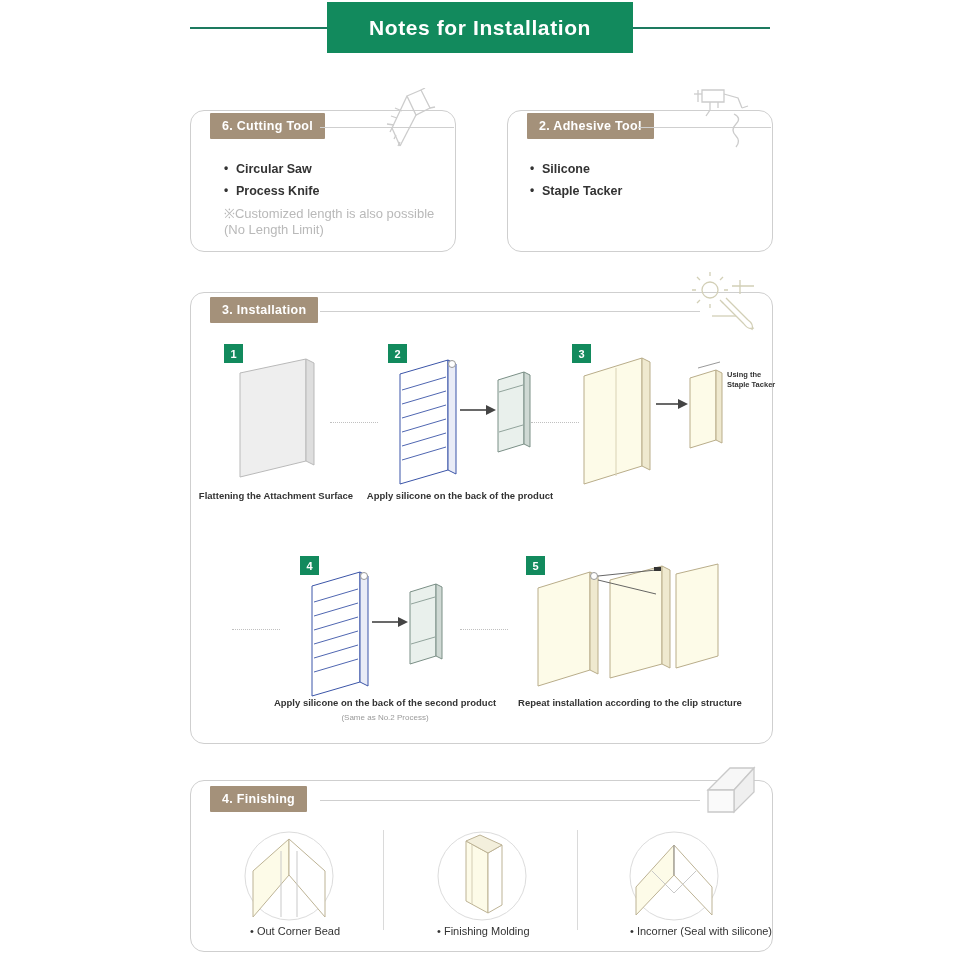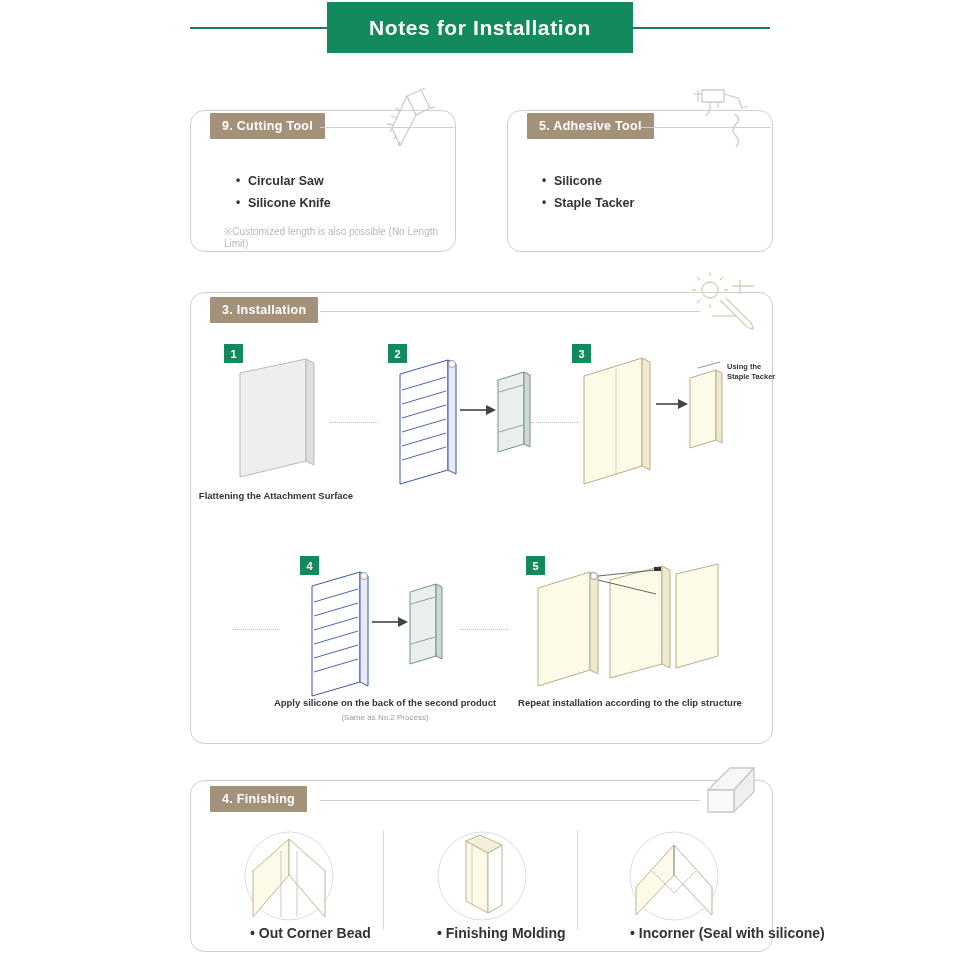--- a/index.html
+++ b/index.html
@@ -29,101 +29,101 @@
     position:absolute;border:1px solid #cfcfcf;border-radius:14px;background:#fff;
   }
   .sect-title{
     position:absolute;background:#a4917a;color:#ffffff;
     font-size:12.5px;font-weight:bold;letter-spacing:.3px;
     padding:6px 12px 6px 12px;border-radius:1px;
   }
   .panel-rule{position:absolute;height:1px;background:#cfcfcf;}
 
   
-  ul.blist{margin:12px;padding:0;list-style:none;}
+  ul.blist{margin:0;padding:0;list-style:none;}
   ul.blist li{
     font-size:12.5px;font-weight:bold;color:#333;line-height:18px;margin-bottom:4px;
     position:relative;padding-left:12px;
   }
   ul.blist li:before{
     content:"•";position:absolute;left:0;top:-1px;color:#333;font-size:12px;
   }
   .note-small{
-    font-size:10px;color:#b9b9b9;margin-top:4px;letter-spacing:0;
+    font-size:13px;color:#b9b9b9;margin-top:4px;letter-spacing:0;
   }
 
   
   .stepnum{
     position:absolute;width:19px;height:19px;background:#128a5d;color:#fff;
     font-size:11px;font-weight:bold;display:flex;align-items:center;justify-content:center;
   }
   .caption{
     position:absolute;font-size:9.5px;font-weight:bold;color:#333;text-align:center;
     line-height:13px;white-space:nowrap;
   }
   .subcap{
     position:absolute;font-size:8px;color:#9a9a9a;text-align:center;line-height:11px;
     white-space:nowrap;
   }
   .dots{
     position:absolute;height:1px;border-top:1px dotted #c0c0c0;
   }
   .tinylabel{
     position:absolute;font-size:7.5px;font-weight:bold;color:#333;line-height:10px;
-    text-align:left;white-space:nowrap;
+    text-align:left;white-space:nowrap;margin-top:8px;
   }
   .fin-cap{
-    position:absolute;font-size:14px;font-weight:bold;color:#333;white-space:nowrap;
+    position:absolute;font-size:11px;font-weight:normal;color:#333;white-space:nowrap;
   }
   .fin-cap:before{content:"• ";color:#333;}
   svg{display:block;}
   .abs{position:absolute;}
 </style>
 </head>
 <body>
 
 <div class="page">
 
   <div class="header-wrap">
     <div class="header-rule"></div>
     <div class="header-badge">
       <span>Notes for Installation</span>
     </div>
   </div>
 
   <div class="panel" style="left:190px;top:110px;width:264px;height:140px;">
   </div>
-  <div class="sect-title" style="left:210px;top:113px;">9. Cutting Tool</div>
+  <div class="sect-title" style="left:210px;top:113px;">6. Cutting Tool</div>
   <div class="panel-rule" style="left:320px;top:127px;width:134px;"></div>
 
   <div class="abs" style="left:373px;top:88px;width:70px;height:66px;">
     <svg width="70" height="66" viewBox="0 0 70 66">
       <g stroke="#cccccc" stroke-width="1.3" fill="none">
         <path d="M34 8 L48 2 L57 20 L43 27 Z"></path>
         <path d="M43 27 L27 58"></path>
         <path d="M34 8 L19 40"></path>
         <path d="M19 40 L27 58"></path>
         <path d="M19 40 L17 44 M23 47 L21 51 M27 54 L25 58"></path>
         <path d="M48 2 L52 0"></path>
         <path d="M57 20 L62 19"></path>
         <path d="M24 30 L18 28 M29 23 L22 20 M21 37 L14 36"></path>
       </g>
     </svg>
   </div>
 
   <div class="abs" style="left:224px;top:160px;width:220px;">
     <ul class="blist">
       <li>Circular Saw</li>
-      <li>Silicone Knife</li>
+      <li>Process Knife</li>
     </ul>
     <div class="note-small">※Customized length is also possible (No Length Limit)</div>
   </div>
 
   <div class="panel" style="left:507px;top:110px;width:264px;height:140px;"></div>
-  <div class="sect-title" style="left:527px;top:113px;">5. Adhesive Tool</div>
+  <div class="sect-title" style="left:527px;top:113px;">2. Adhesive Tool</div>
   <div class="panel-rule" style="left:638px;top:127px;width:133px;"></div>
 
   <div class="abs" style="left:690px;top:86px;width:70px;height:70px;">
     <svg width="70" height="70" viewBox="0 0 70 70">
       <g stroke="#cccccc" stroke-width="1.3" fill="none">
         <path d="M12 4 L34 4 L34 16 L12 16 Z"></path>
         <path d="M34 8 L48 12 L52 22"></path>
         <path d="M20 16 L20 24 L16 30"></path>
         <path d="M28 16 L28 22"></path>
         <path d="M8 4 L8 16"></path>
@@ -189,20 +189,21 @@
       <circle cx="66" cy="12" r="3.5" fill="#ffffff" stroke="#999" stroke-width="1"></circle>
 
       <polygon points="112,28 138,20 138,92 112,100" fill="#e9f0ec" stroke="#7a8f86" stroke-width="1"></polygon>
       <polygon points="138,20 144,23 144,95 138,92" fill="#cfd9d4" stroke="#7a8f86" stroke-width="1"></polygon>
       <g stroke="#7a8f86" stroke-width="0.8" fill="none">
         <path d="M113 40 L137 33"></path>
           <path d="M113 80 L137 73"></path>
       </g>
     </svg>
   </div>
+  <div class="caption" style="left:310px;top:489px;width:300px;">Apply silicone on the back of the product</div>
   <div class="dots" style="left:531px;top:422px;width:48px;"></div>
 
   <div class="stepnum" style="left:572px;top:344px;">3</div>
   <div class="abs" style="left:570px;top:348px;width:180px;height:140px;">
     <svg width="180" height="140" viewBox="0 0 180 140">
       <polygon points="14,28 72,10 72,118 14,136" fill="#fdfbe8" stroke="#b9ad8a" stroke-width="1"></polygon>
       <polygon points="72,10 80,14 80,122 72,118" fill="#efe9cf" stroke="#b9ad8a" stroke-width="1"></polygon>
       <path d="M46 20 L46 128" stroke="#d9d2b5" stroke-width="1" fill="none"></path>
       <line x1="86" y1="56" x2="112" y2="56" stroke="#444" stroke-width="1.6"></line>
       <polygon points="118,56 108,51 108,61" fill="#444"></polygon>

